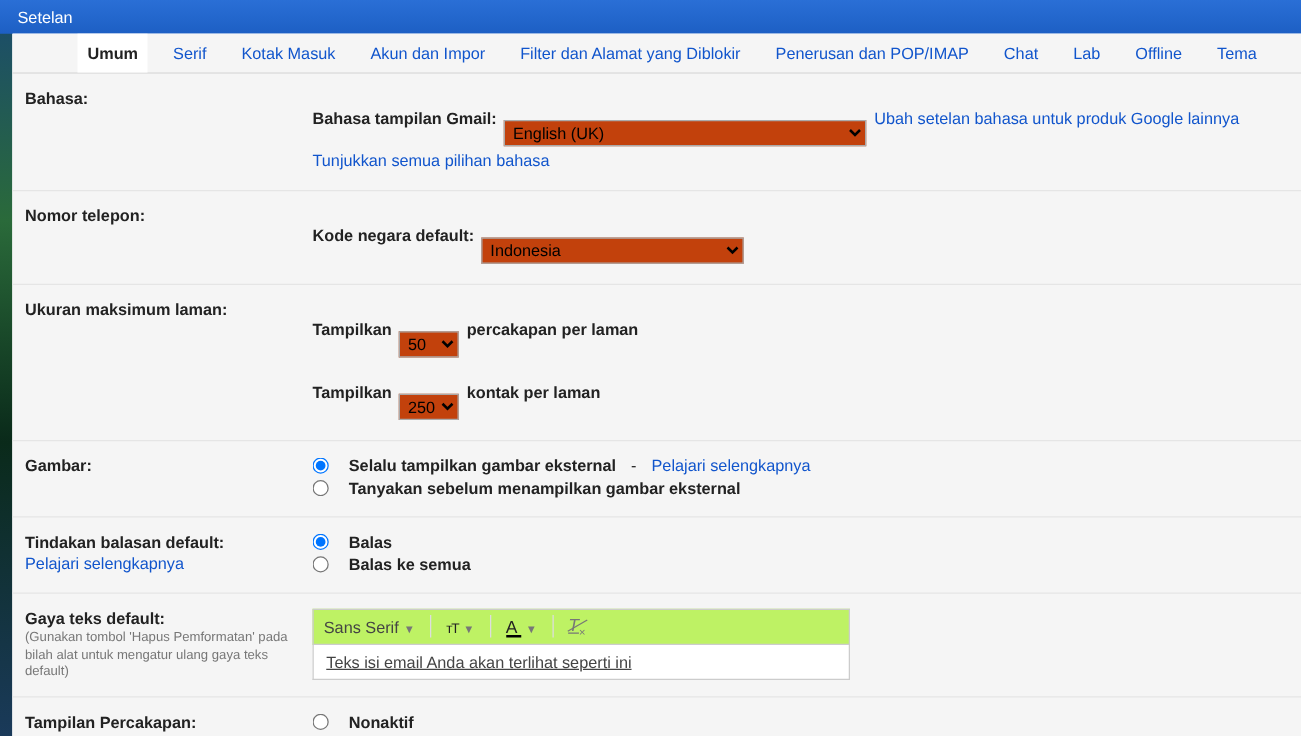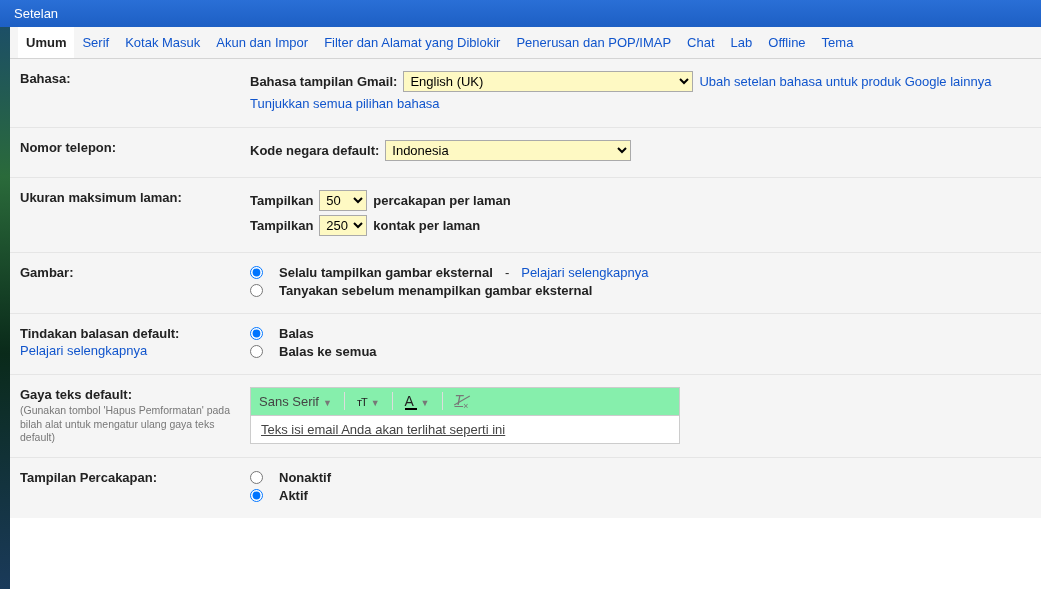--- a/index.html
+++ b/index.html
@@ -1,48 +1,48 @@
 <!DOCTYPE html>
 <html><head>
 <meta charset="utf-8">
 <style>
   * { box-sizing: border-box; }
   body { margin: 0; font-family: Arial, sans-serif; font-size: 13px; color: #222; background: #fff; width: 1041px; }
   .bg-strip { position: absolute; left: 0; top: 0; width: 10px; height: 589px; background: linear-gradient(180deg,#1a4a6e 0%,#2a6a3a 30%,#0a2a1a 60%,#1a3a5a 100%); z-index: 0; }
   .title-bar { position: relative; background: linear-gradient(#2a6fd6,#1d5fc4); color: #fff; padding: 6px 14px; font-size: 13px; z-index: 1; }
   .content { position: relative; background: #fff; margin-left: 10px; z-index: 1; }
   .tabs { border-bottom: 1px solid #d4d4d4; background: #f5f5f5; padding: 0; }
-  .tabs-inner { display: flex; gap: 0; padding: 0 8px; }
+  .tabs-inner { display: flex; gap: 12px; padding: 0 8px; margin-left: 44px; }
   .tab { padding: 8px 8px 6px 8px; color: #1155cc; cursor: pointer; font-size: 13px; white-space: nowrap; }
   .tab.active { color: #222; font-weight: bold; border-bottom: 2px solid transparent; background: #fff; }
   .settings-body { background: #f5f5f5; padding: 0; }
   .row { display: flex; border-bottom: 1px solid #e5e5e5; padding: 12px 10px; }
   .row:last-child { border-bottom: none; }
   .row-label { width: 230px; flex-shrink: 0; font-weight: bold; padding-right: 10px; }
   .row-label .sub { font-weight: normal; font-size: 10.5px; color: #777; display: block; margin-top: 2px; line-height: 1.3; }
   .row-label .link { font-weight: normal; display: block; margin-top: 2px; }
   .row-content { flex: 1; }
   .link { color: #1155cc; cursor: pointer; }
   .line { margin-bottom: 4px; display: flex; align-items: center; gap: 6px; flex-wrap: wrap; }
   .bold { font-weight: bold; }
-  select { font-size: 13px; background: #fef9c3; border: 1px solid #aaa; padding: 1px 2px; }
+  select { font-size: 13px; background: #c2410c; border: 1px solid #aaa; padding: 1px 2px; margin-top: 25px; }
   input[type=radio], input[type=checkbox] { margin: 0 4px 0 0; vertical-align: middle; }
   .radio-line, .check-line { display: flex; align-items: center; gap: 12px; margin-bottom: 3px; }
-  .toolbar { border: 1px solid #ccc; background: #86efac; display: inline-flex; align-items: center; padding: 4px 8px; gap: 12px; width: 430px; }
+  .toolbar { border: 1px solid #ccc; background: #bef264; display: inline-flex; align-items: center; padding: 4px 8px; gap: 12px; width: 430px; }
   .toolbar .sep { width: 1px; height: 18px; background: #ddd; }
   .font-name { color: #444; font-size: 13px; }
   .tri { font-size: 9px; color: #777; margin-left: 4px; }
   .size-icon { font-size: 11px; letter-spacing: -1px; }
   .color-icon { position: relative; display: inline-block; font-size: 14px; color: #222; }
   .color-underline { display: block; width: 12px; height: 2px; background: #000; margin-top: -1px; }
   .clear-format { font-style: italic; text-decoration: underline; font-size: 14px; color: #777; position: relative; }
   .clear-format::after { content: ""; position: absolute; left: -2px; top: 8px; width: 18px; height: 1px; background: #777; transform: rotate(-30deg); }
   .preview-box { border: 1px solid #ccc; border-top: none; background: #fff; padding: 6px 10px; width: 430px; color: #444; text-decoration: underline; }
   .lang-select { width: 290px; }
-  .country-select { width: 246px; }
+  .country-select { width: 210px; }
   .page-select { width: 48px; }
   .small-select { width: 42px; }
 </style>
 </head>
 <body>
 
 <div class="bg-strip"></div>
 
 <div class="title-bar">
   <span>Setelan</span>

